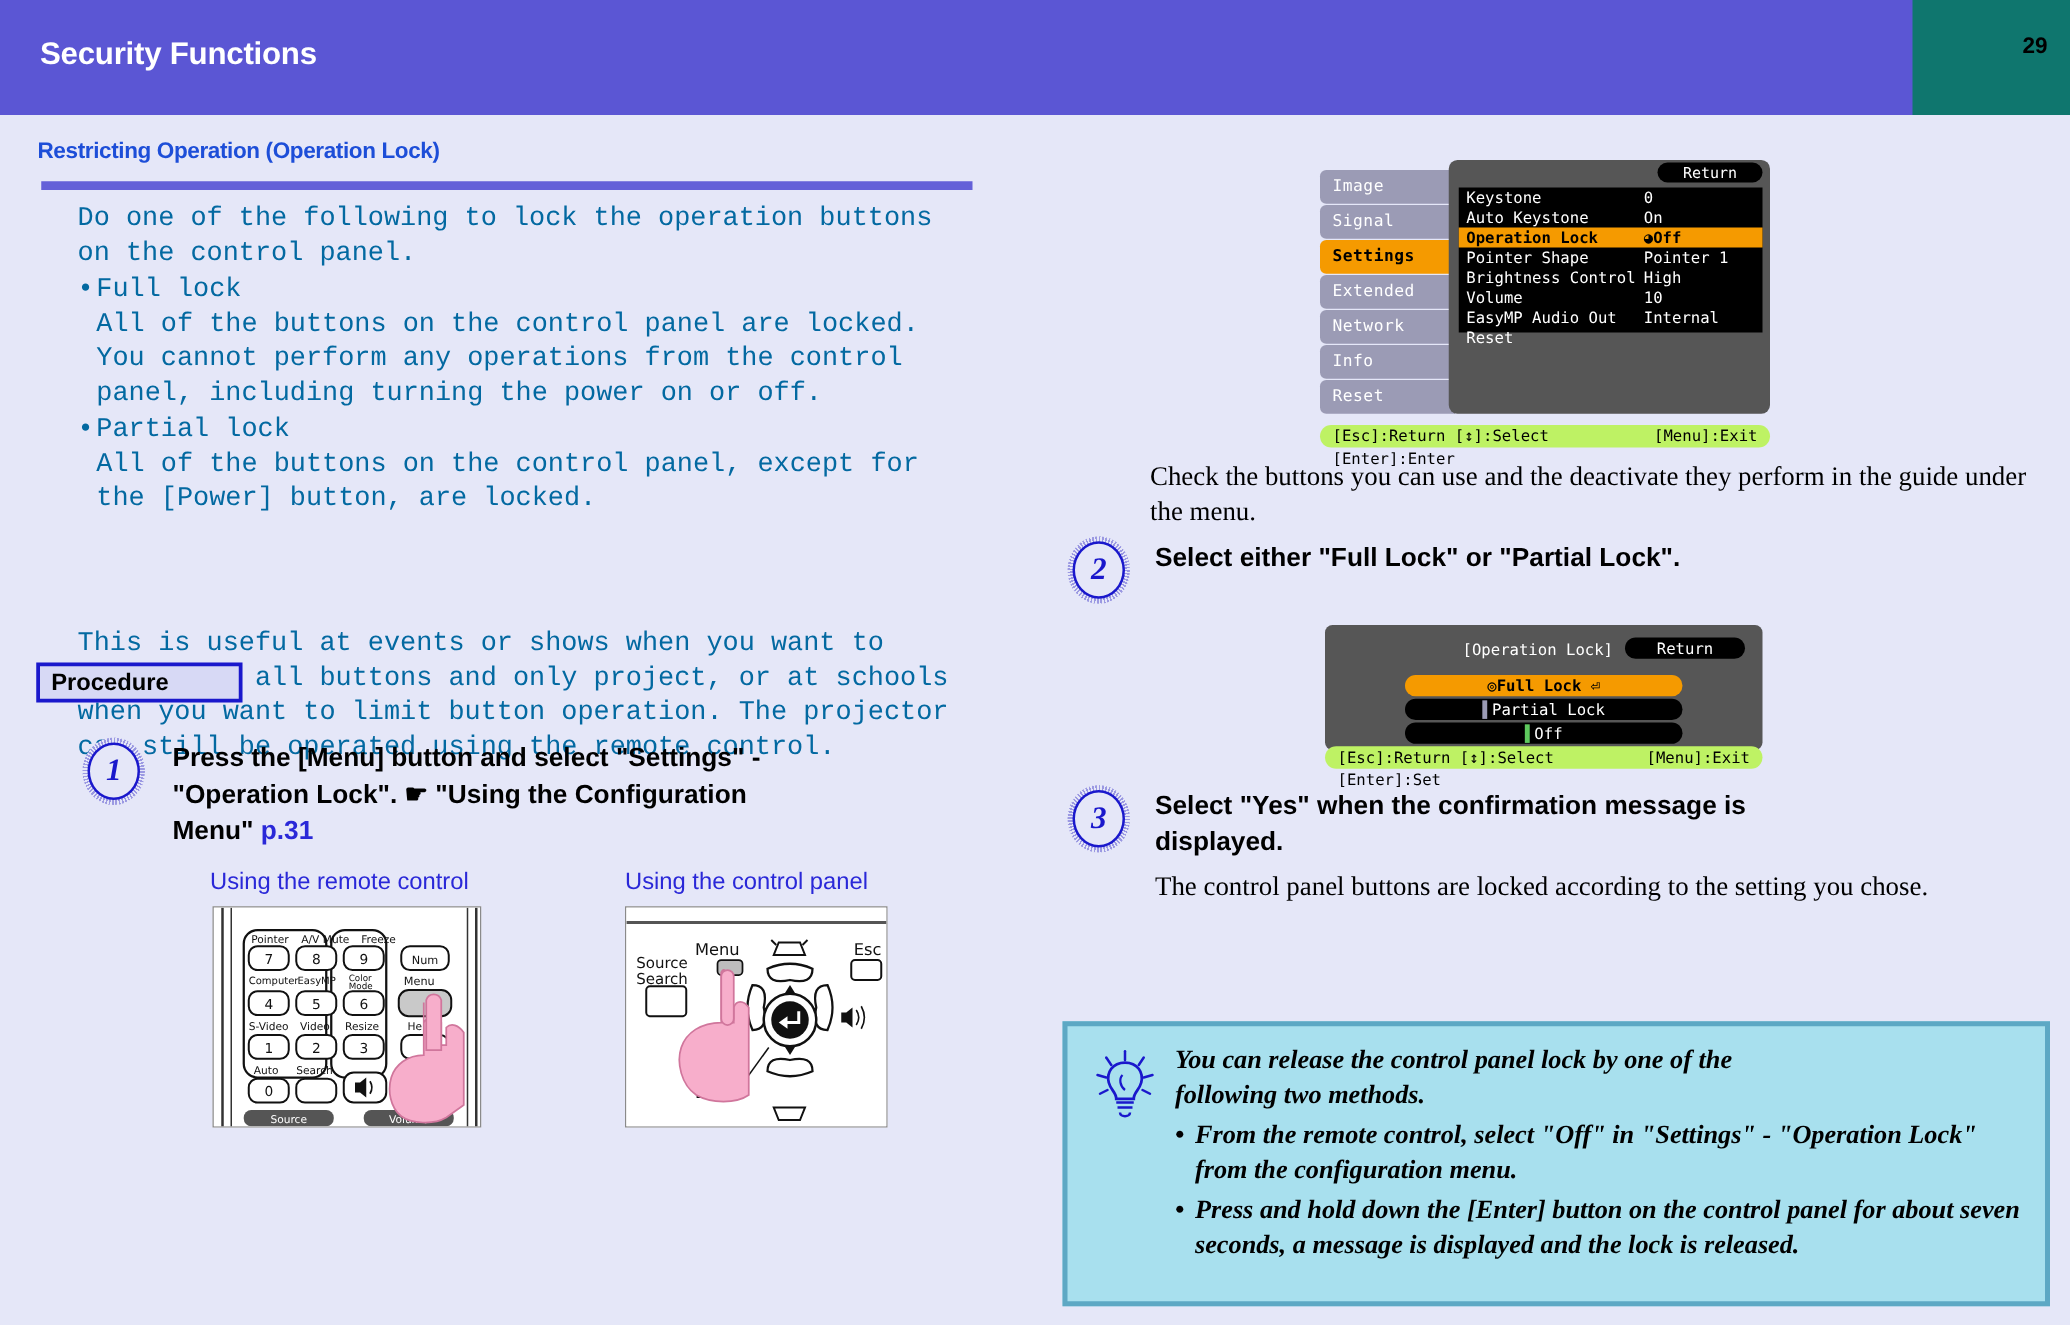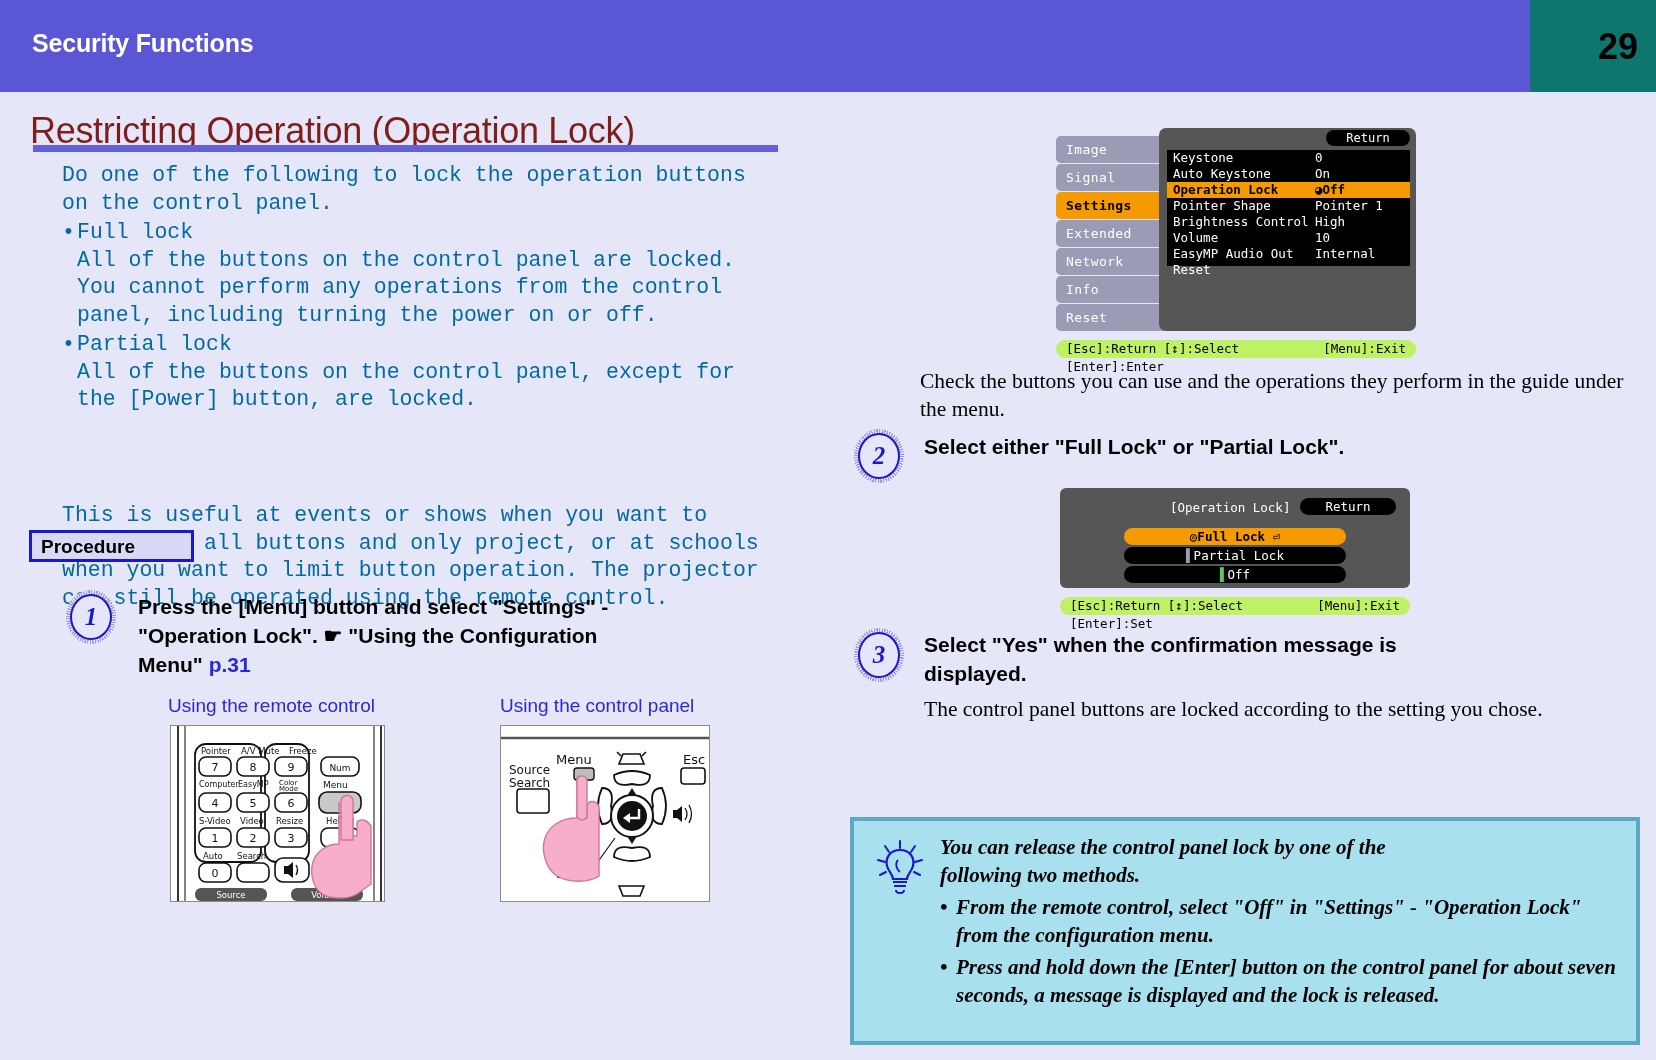--- a/index.html
+++ b/index.html
@@ -35,21 +35,21 @@
     font-family: "Liberation Sans", sans-serif;
     font-weight: bold;
     font-size: 25px;
     color: #ffffff;
     letter-spacing: -0.2px;
   }
   #page-number {
     position: absolute; right: 18px; top: 26px;
     font-family: "Liberation Sans", sans-serif;
     font-weight: bold;
-    font-size: 36px;
+    font-size: 18px;
     color: #000000;
   }
 
   
   #top-icon {
     position: absolute; left: 1443px; top: 3px;
     width: 84px; height: 86px;
   }
   #top-icon .glow {
     position: absolute; left: 5px; top: 2px;
@@ -72,23 +72,23 @@
     text-shadow: 1px 1px 0 #1a1a1a, -1px 1px 0 #1a1a1a, 1px -1px 0 #1a1a1a, -1px -1px 0 #1a1a1a;
     letter-spacing: 0.5px;
   }
 
   
   #left-col { position: absolute; left: 0; top: 92px; width: 828px; height: 968px; }
 
   #section-title {
     position: absolute; left: 30px; top: 18px;
     font-family: "Liberation Sans", sans-serif;
-    font-weight: normal;
-    font-size: 36px;
-    color: #7f1d1d;
+    font-weight: bold;
+    font-size: 18px;
+    color: #1d4ed8;
     letter-spacing: -0.3px;
   }
   #title-rule {
     position: absolute; left: 33px; top: 53px;
     width: 745px; height: 7px;
     background: #6460d8;
   }
 
   .body-text {
     font-family: Liberation Mono, monospace;
@@ -234,21 +234,21 @@
     line-height: 18px;
     color: #000000;
     padding: 0 10px;
     display: flex;
     justify-content: space-between;
   }
 
   
   #osd2 { position: absolute; left: 232px; top: 396px; width: 350px; height: 127px; }
   #osd2 .osd2-body {
-    position: absolute; left: 0; top: 0;
+    position: absolute; left: 0; top: 12px;
     width: 350px; height: 100px;
     background: #565656;
     border-radius: 6px;
   }
   #osd2 .osd2-title {
     position: absolute; left: 110px; top: 12px;
     font-family: "DejaVu Sans Mono", monospace;
     font-size: 12.5px;
     color: #ffffff;
   }
@@ -549,21 +549,21 @@
           </div>
         </div>
       </div>
 
       <div class="osd-guide">
         <span>[Esc]:Return [↕]:Select [Enter]:Enter</span>
         <span>[Menu]:Exit</span>
       </div>
     </div>
 
-    <div class="after-text" style="position:absolute; left:92px; top:275px; width:720px;">Check the buttons you can use and the operations they perform in the guide under the menu.</div>
+    <div class="after-text" style="position:absolute; left:92px; top:275px; width:720px;">Check the buttons you can use and the deactivate they perform in the guide under the menu.</div>
 
     <div class="step-marker" style="left:24px; top:337px;">
       <div class="ring-outer"></div>
       <div class="ring-mid"></div>
       <div class="num">2</div>
     </div>
     <div class="step-text" style="position:absolute; left:96px; top:340px; width:700px;">Select either "Full Lock" or "Partial Lock".</div>
 
     <div id="osd2">
       <div class="osd2-body">

